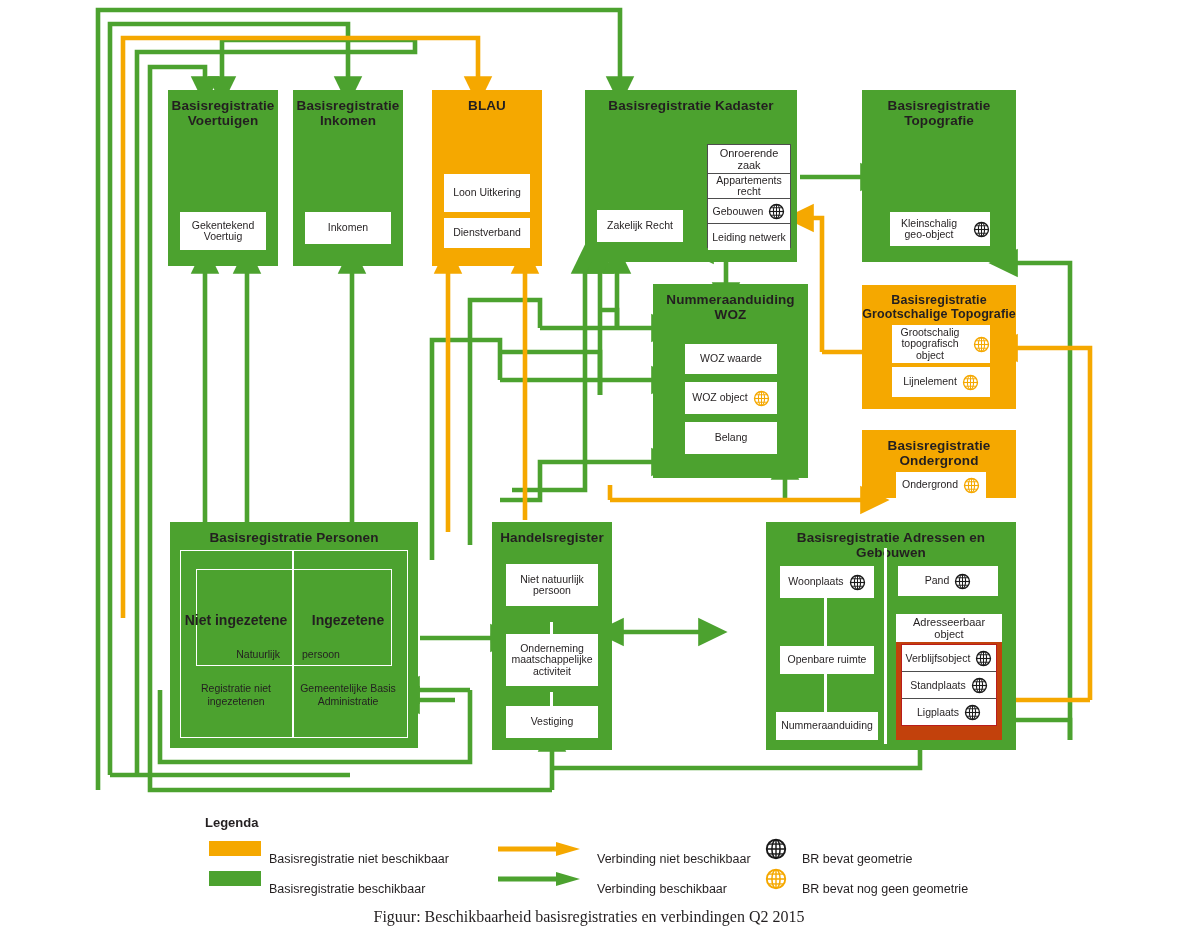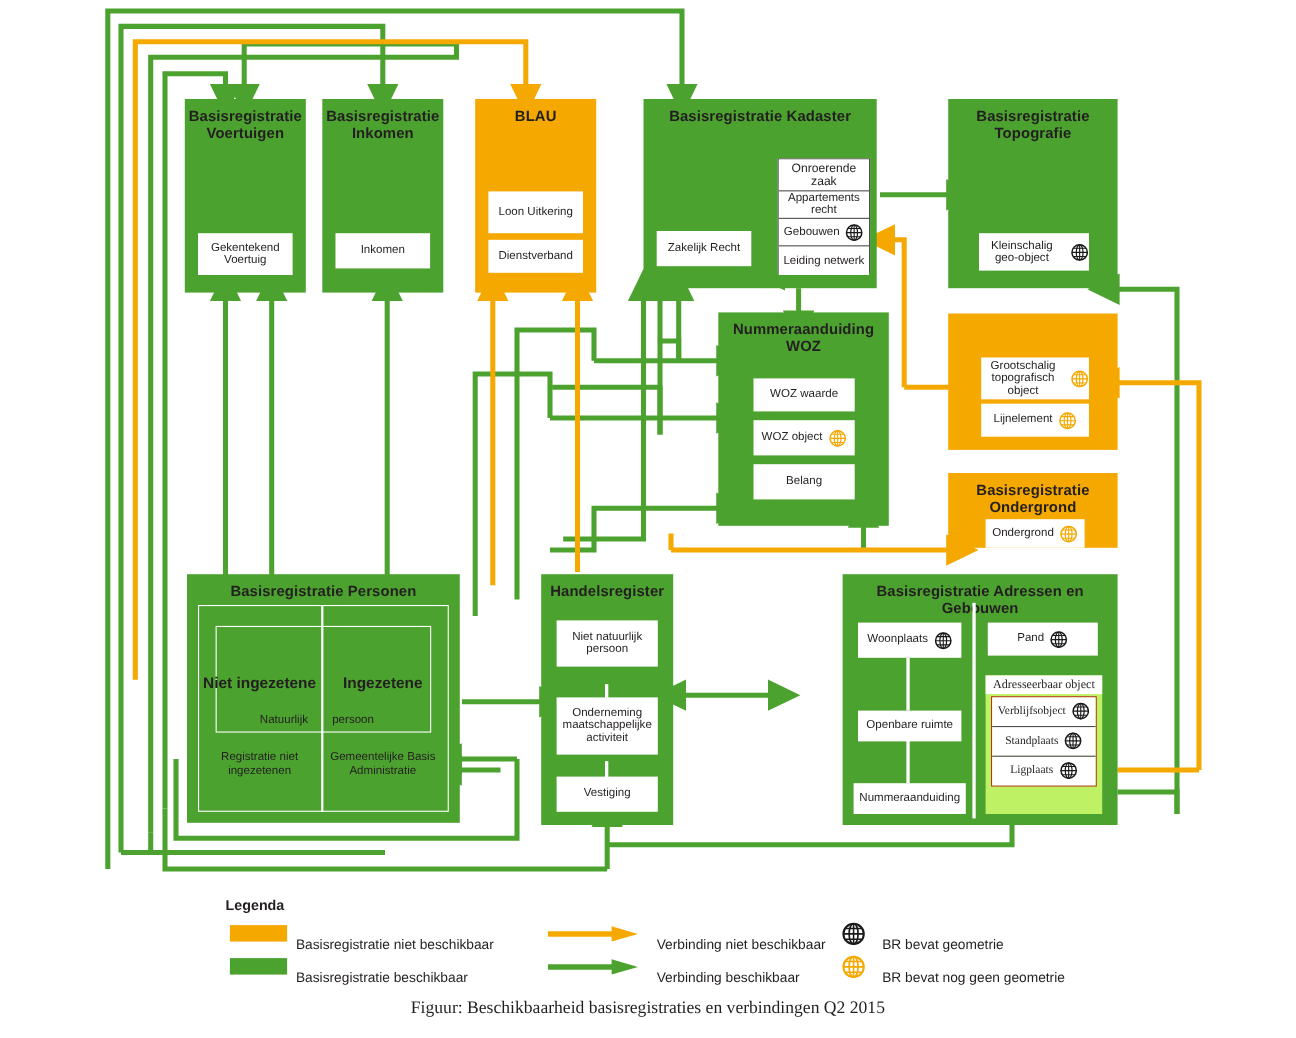--- a/index.html
+++ b/index.html
@@ -231,20 +231,21 @@
         <ellipse cx="10" cy="10" rx="3.6" ry="8.2" fill="none" stroke="#1a1a1a" stroke-width="1.3"></ellipse>
         <line x1="1.8" y1="10" x2="18.2" y2="10" stroke="#1a1a1a" stroke-width="1.3"></line>
         <line x1="3.3" y1="5.6" x2="16.7" y2="5.6" stroke="#1a1a1a" stroke-width="1.1"></line>
         <line x1="3.3" y1="14.4" x2="16.7" y2="14.4" stroke="#1a1a1a" stroke-width="1.1"></line>
         <line x1="10" y1="1.8" x2="10" y2="18.2" stroke="#1a1a1a" stroke-width="1.2"></line>
       </svg>
     </div>
   </div>
 
   <div class="node orange" style="left:862px;top:285px;width:154px;height:124px;">
+    <div class="title sm">Basisregistratie Grootschalige Topografie</div>
     <div class="subbox withglobe" style="left:30px;top:40px;width:98px;height:38px;">
       <span class="lbl">Grootschalig topografisch object</span>
       <svg class="globe" viewBox="0 0 20 20">
         <circle cx="10" cy="10" r="8.2" fill="#fff" stroke="#F5A800" stroke-width="1.6"></circle>
         <ellipse cx="10" cy="10" rx="3.6" ry="8.2" fill="none" stroke="#F5A800" stroke-width="1.3"></ellipse>
         <line x1="1.8" y1="10" x2="18.2" y2="10" stroke="#F5A800" stroke-width="1.3"></line>
         <line x1="3.3" y1="5.6" x2="16.7" y2="5.6" stroke="#F5A800" stroke-width="1.1"></line>
         <line x1="3.3" y1="14.4" x2="16.7" y2="14.4" stroke="#F5A800" stroke-width="1.1"></line>
         <line x1="10" y1="1.8" x2="10" y2="18.2" stroke="#F5A800" stroke-width="1.2"></line>
       </svg>
@@ -356,21 +357,21 @@
       <svg class="globe" viewBox="0 0 20 20">
         <circle cx="10" cy="10" r="8.2" fill="#fff" stroke="#1a1a1a" stroke-width="1.6"></circle>
         <ellipse cx="10" cy="10" rx="3.6" ry="8.2" fill="none" stroke="#1a1a1a" stroke-width="1.3"></ellipse>
         <line x1="1.8" y1="10" x2="18.2" y2="10" stroke="#1a1a1a" stroke-width="1.3"></line>
         <line x1="3.3" y1="5.6" x2="16.7" y2="5.6" stroke="#1a1a1a" stroke-width="1.1"></line>
         <line x1="3.3" y1="14.4" x2="16.7" y2="14.4" stroke="#1a1a1a" stroke-width="1.1"></line>
         <line x1="10" y1="1.8" x2="10" y2="18.2" stroke="#1a1a1a" stroke-width="1.2"></line>
       </svg>
     </div>
 
-    <div class="stack nobd" style="left:130px;top:92px;width:106px;height:126px;border:none;background:#bef264;font-family:Liberation Serif, serif;">
+    <div class="stack nobd" style="left:130px;top:92px;width:106px;height:126px;border:none;background:#c2410c;">
       <span class="cap">Adresseerbaar object</span>
       <div style="margin:2px 5px 5px;border:1px solid #b91c1c;box-sizing:border-box;">
         <div class="row withglobe" style="height:26px;border-top:none;">
           <span class="lbl">Verblijfsobject</span>
           <svg class="globe" viewBox="0 0 20 20">
             <circle cx="10" cy="10" r="8.2" fill="#fff" stroke="#1a1a1a" stroke-width="1.6"></circle>
             <ellipse cx="10" cy="10" rx="3.6" ry="8.2" fill="none" stroke="#1a1a1a" stroke-width="1.3"></ellipse>
             <line x1="1.8" y1="10" x2="18.2" y2="10" stroke="#1a1a1a" stroke-width="1.3"></line>
             <line x1="3.3" y1="5.6" x2="16.7" y2="5.6" stroke="#1a1a1a" stroke-width="1.1"></line>
             <line x1="3.3" y1="14.4" x2="16.7" y2="14.4" stroke="#1a1a1a" stroke-width="1.1"></line>

